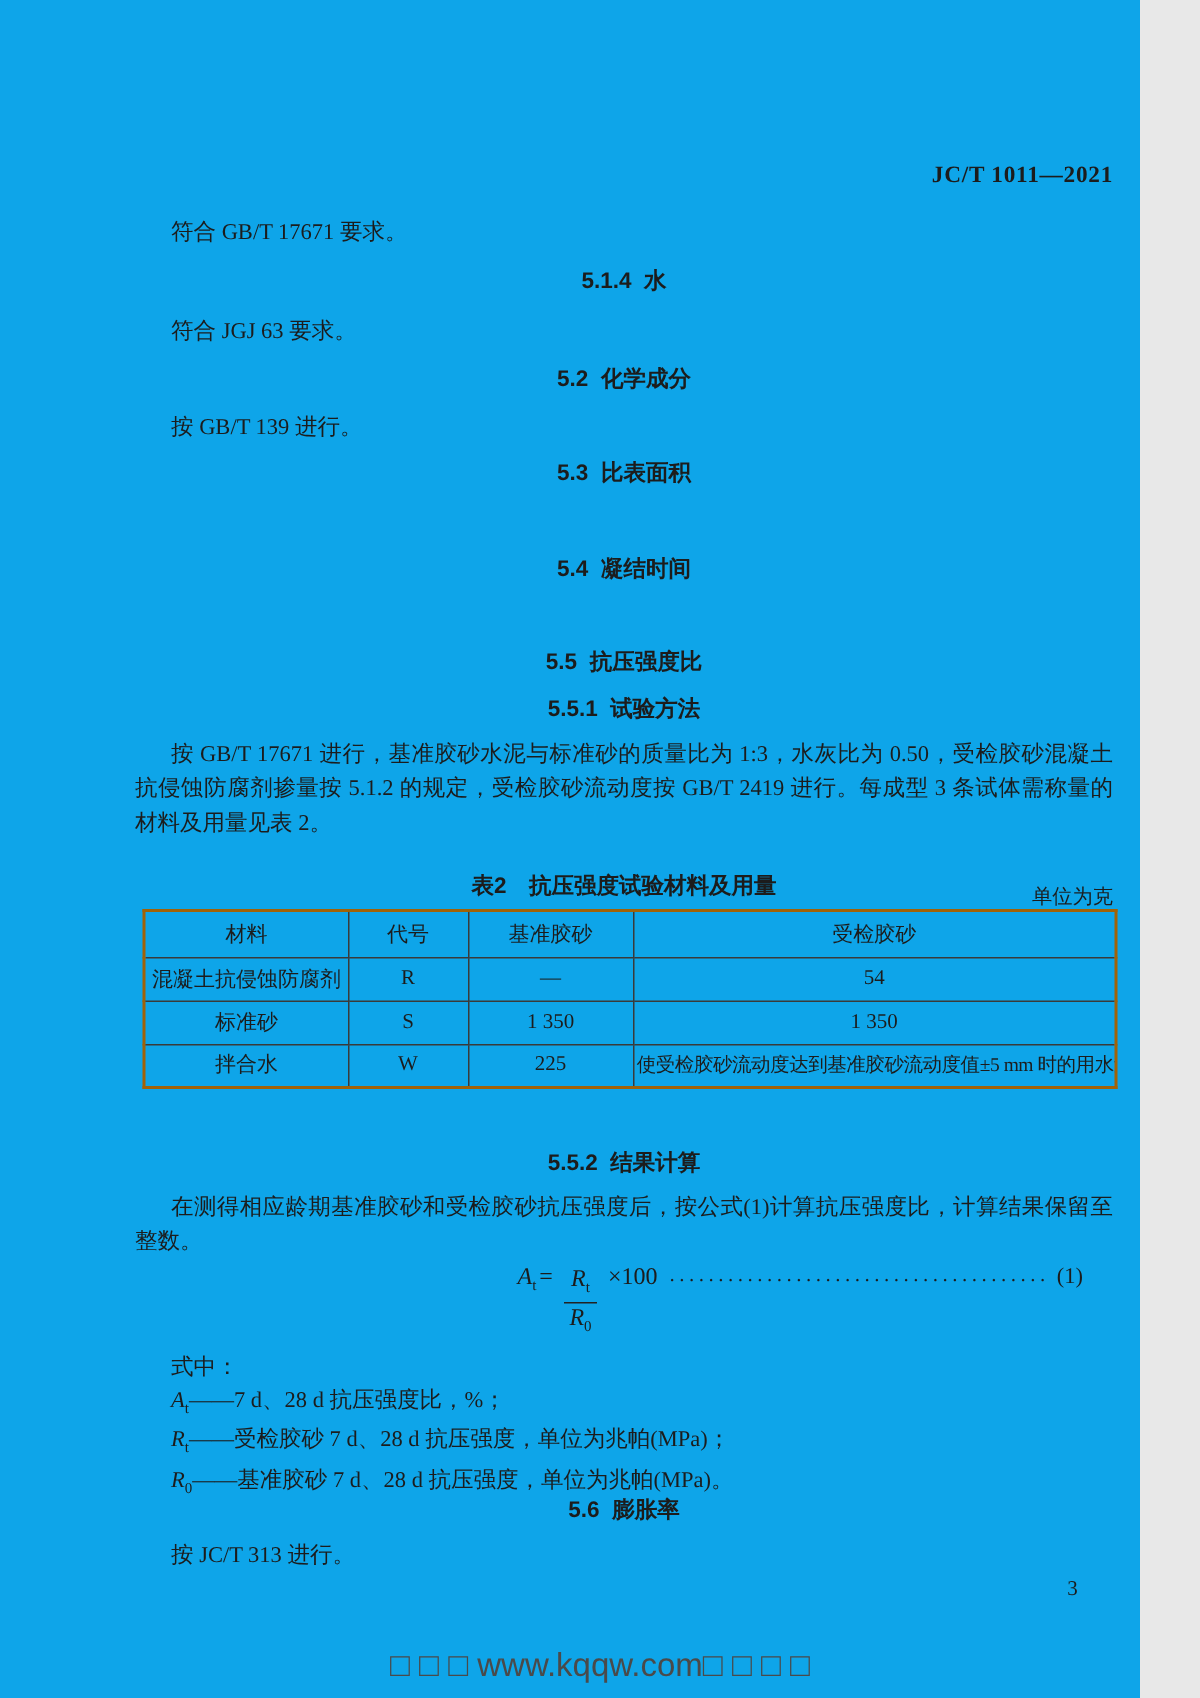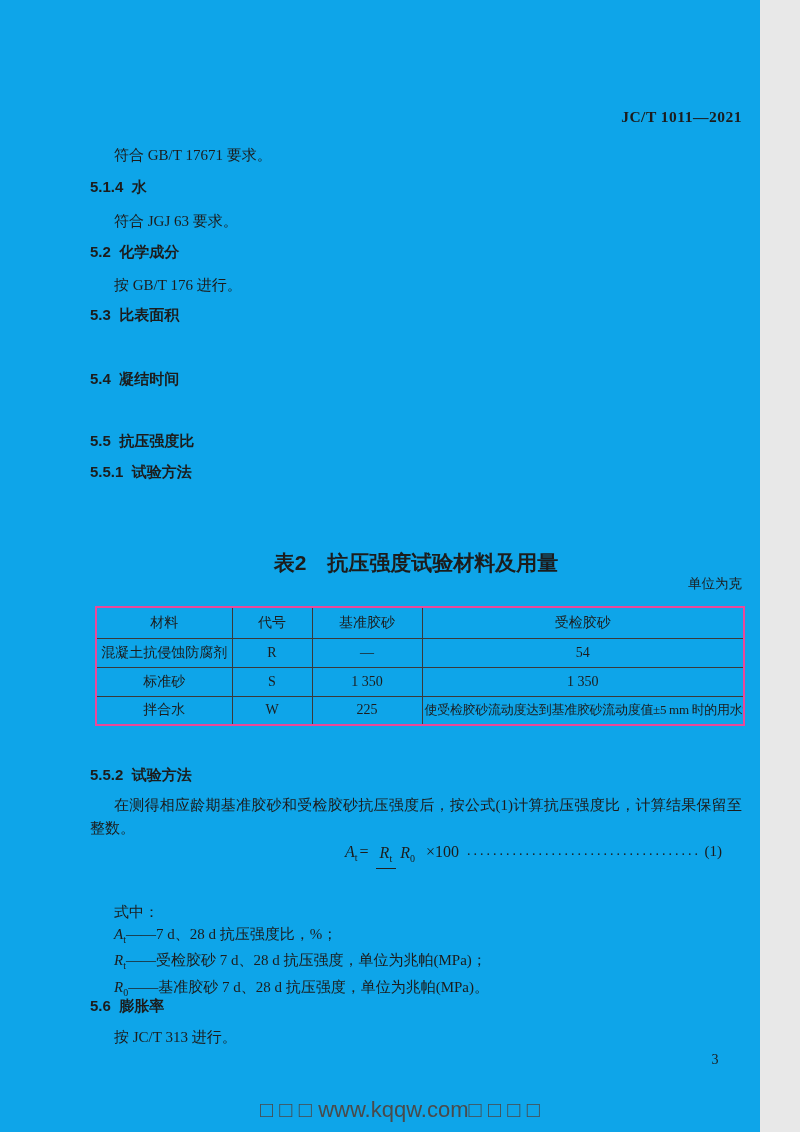--- a/index.html
+++ b/index.html
@@ -15,55 +15,56 @@
   .hdr{
     top:108px;text-align:right;
     font-weight:bold;font-size:15.5px;
     font-family:"Liberation Serif",serif;
     letter-spacing:.5px;
   }
   .heading{
     font-family:"Liberation Sans","DejaVu Sans",sans-serif;
     font-weight:bold;font-size:15px;
     white-space:pre;
+    text-align:center;
   }
   .para{
     font-size:15px;line-height:23px;
     text-indent:24px;
     text-align:justify;
   }
   .tbl-title{
-    top:549px;text-align:center;
+    top:581px;text-align:center;
     font-family:"Liberation Sans","DejaVu Sans",sans-serif;
-    font-weight:bold;font-size:21px;
+    font-weight:bold;font-size:15px;
   }
-  .unit{top:575px;text-align:right;font-size:13.5px;}
+  .unit{top:589px;text-align:right;font-size:13.5px;}
   table.t2{
     position:absolute;left:95px;top:606px;
     width:648px;border-collapse:collapse;table-layout:fixed;
     font-size:14px;
   }
   table.t2 th,table.t2 td{
     border:1px solid #3a3a3a;
     text-align:center;vertical-align:middle;
     font-weight:normal;padding:0 2px;
     overflow:hidden;white-space:nowrap;
   }
-  table.t2{border:2px solid #ec4899;}
+  table.t2{border:2px solid #a16207;}
   table.t2 tr.hrow{height:31px;}
   table.t2 tr.drow{height:29px;}
   td.long{font-size:13px;letter-spacing:-.3px;}
   .formula{
     top:843px;display:flex;align-items:flex-start;
     padding-left:255px;padding-right:20px;width:377px;
     font-size:16px;
   }
   .fvar{font-style:italic;font-family:"Liberation Serif",serif;}
   .formula sub,.where sub{font-size:10px;}
-  .frac{display:inline-flex;flex-direction:row;text-align:center;margin:0 5px;line-height:19px;}
+  .frac{display:inline-flex;flex-direction:column;text-align:center;margin:0 5px;line-height:19px;}
   .fnum{border-bottom:1px solid #222;padding:0 4px;}
   .fden{padding:0 4px;}
   .fop{margin:0 2px;}
   .fdots{flex:1;overflow:hidden;white-space:nowrap;letter-spacing:3px;font-size:14px;margin:0 6px;}
   .flabel{font-size:15px;}
   .where{top:902px;font-size:15px;line-height:21.5px;padding-left:24px;width:628px;}
   .pageno{position:absolute;left:700px;top:1052px;width:30px;text-align:center;font-size:14px;}
   .footer{
     position:absolute;left:0;top:1097px;width:800px;
     text-align:center;font-size:22px;color:#4a4a4a;
@@ -74,25 +75,26 @@
 <body>
 
 <div class="page">
 
   <div class="abs hdr">JC/T 1011—2021</div>
 
   <div class="abs para" style="top:144px">符合 GB/T 17671 要求。</div>
   <div class="abs heading" style="top:178px">5.1.4  水</div>
   <div class="abs para" style="top:210px">符合 JGJ 63 要求。</div>
   <div class="abs heading" style="top:243px">5.2  化学成分</div>
-  <div class="abs para" style="top:274px">按 GB/T 176 进行。</div>
+  <div class="abs para" style="top:274px">按 GB/T 139 进行。</div>
   <div class="abs heading" style="top:306px">5.3  比表面积</div>
   <div class="abs heading" style="top:370px">5.4  凝结时间</div>
   <div class="abs heading" style="top:432px">5.5  抗压强度比</div>
   <div class="abs heading" style="top:463px">5.5.1  试验方法</div>
+  <div class="abs para" style="top:492px">按 GB/T 17671 进行，基准胶砂水泥与标准砂的质量比为 1:3，水灰比为 0.50，受检胶砂混凝土抗侵蚀防腐剂掺量按 5.1.2 的规定，受检胶砂流动度按 GB/T 2419 进行。每成型 3 条试体需称量的材料及用量见表 2。</div>
 
   <div class="abs tbl-title">表2　抗压强度试验材料及用量</div>
   <div class="abs unit">单位为克</div>
 
   <table class="t2">
     <colgroup>
       <col style="width:136px">
         <col style="width:80px">
         <col style="width:110px">
         <col style="width:322px">
@@ -120,21 +122,21 @@
       </tr>
       <tr class="drow">
         <td>拌合水</td>
         <td>W</td>
         <td>225</td>
         <td class="long">使受检胶砂流动度达到基准胶砂流动度值±5 mm 时的用水量</td>
       </tr>
     </tbody>
   </table>
 
-  <div class="abs heading" style="top:766px">5.5.2  试验方法</div>
+  <div class="abs heading" style="top:766px">5.5.2  结果计算</div>
   <div class="abs para" style="top:794px">在测得相应龄期基准胶砂和受检胶砂抗压强度后，按公式(1)计算抗压强度比，计算结果保留至整数。</div>
 
   <div class="abs formula">
     <span><span class="fvar">A</span><sub>t</sub></span>
     <span class="fop">=</span>
     <span class="frac">
       <span class="fnum"><span class="fvar">R</span><sub>t</sub></span>
       <span class="fden"><span class="fvar">R</span><sub>0</sub></span>
     </span>
     <span class="fop">×100</span>

